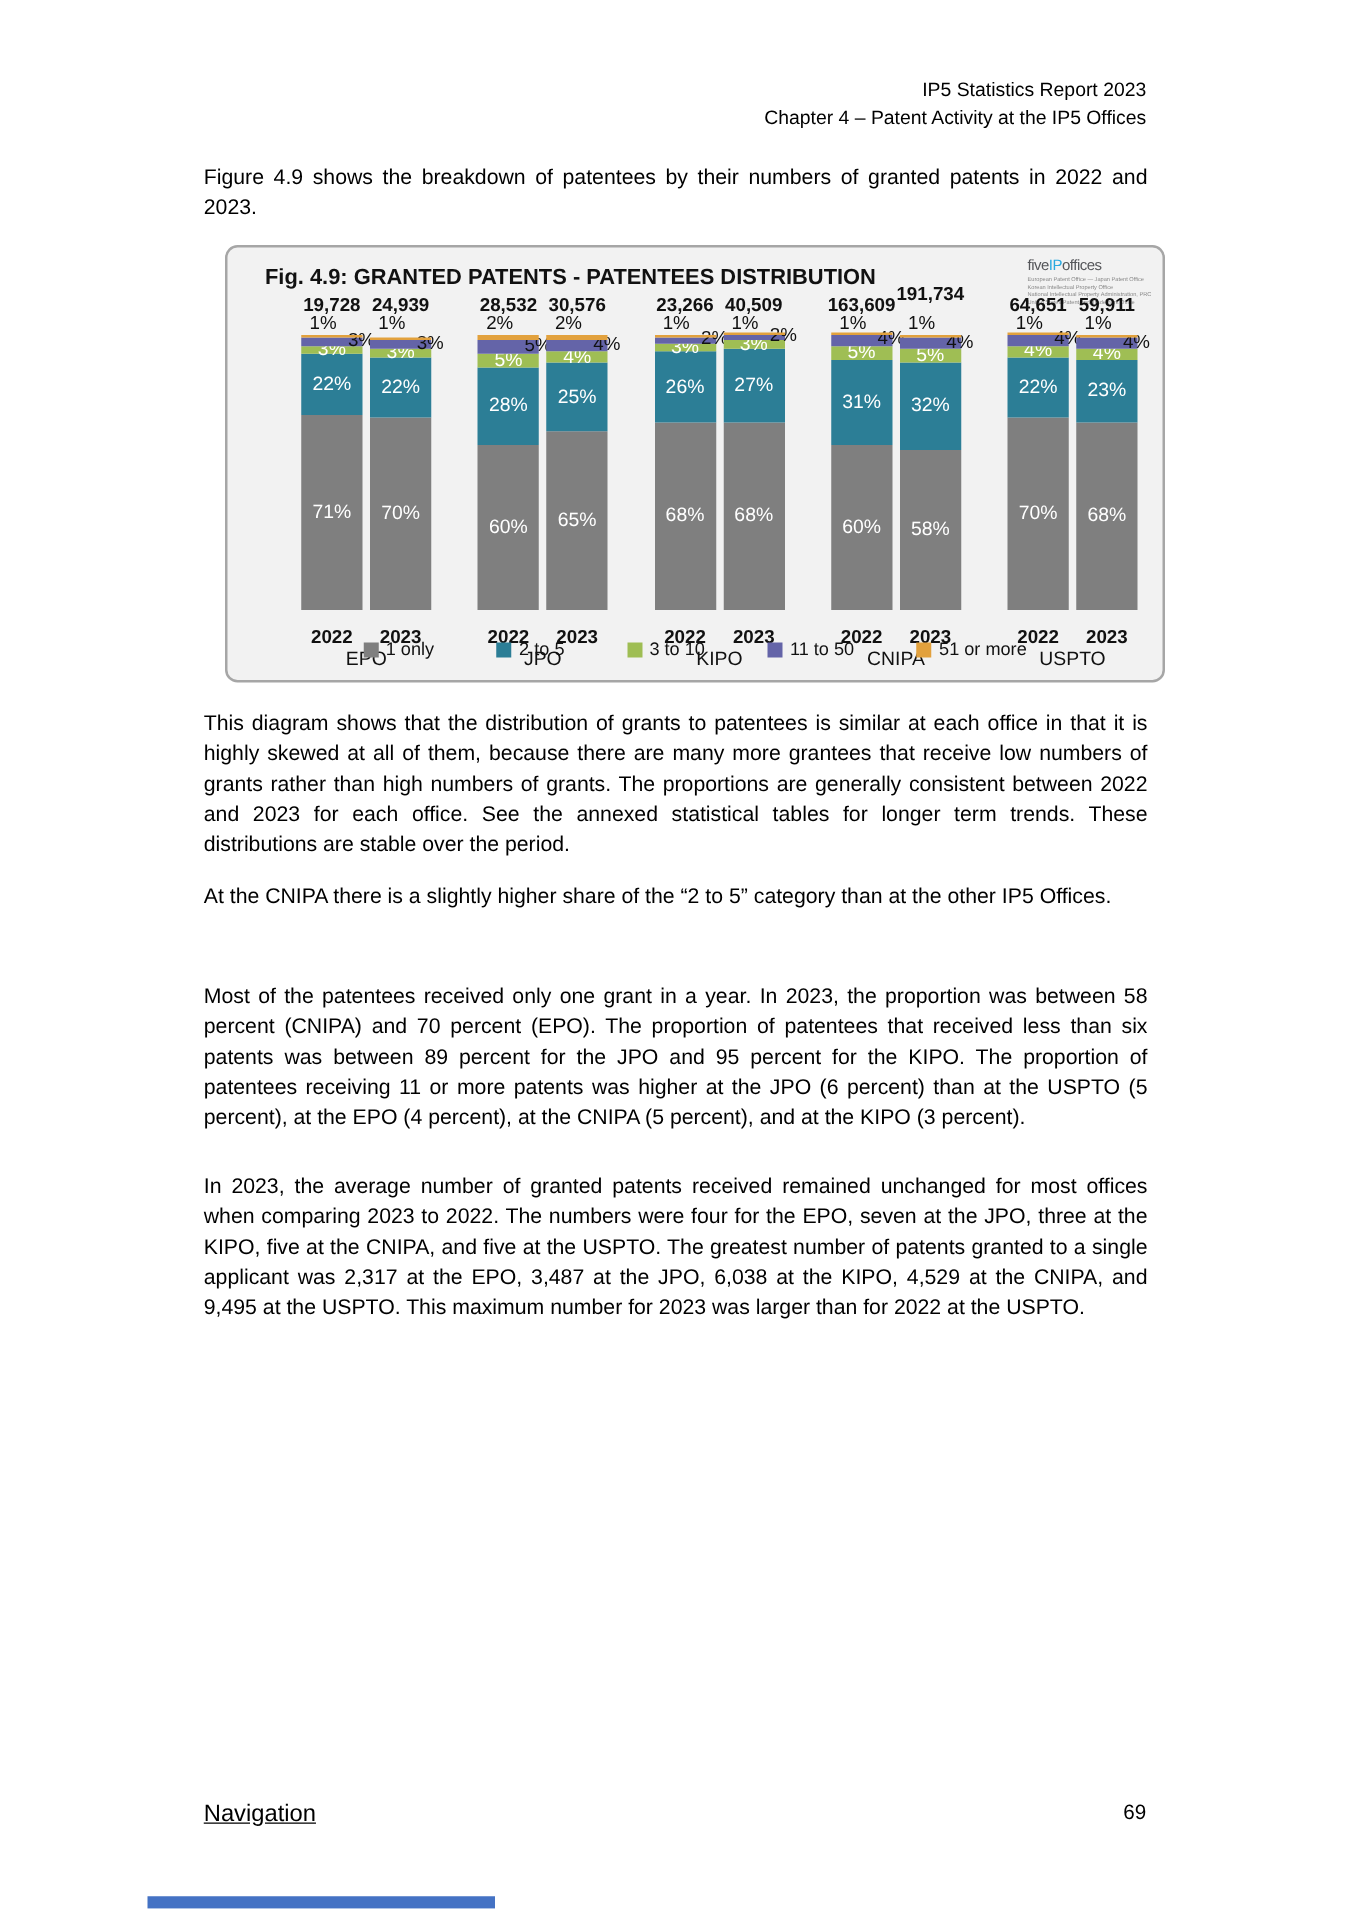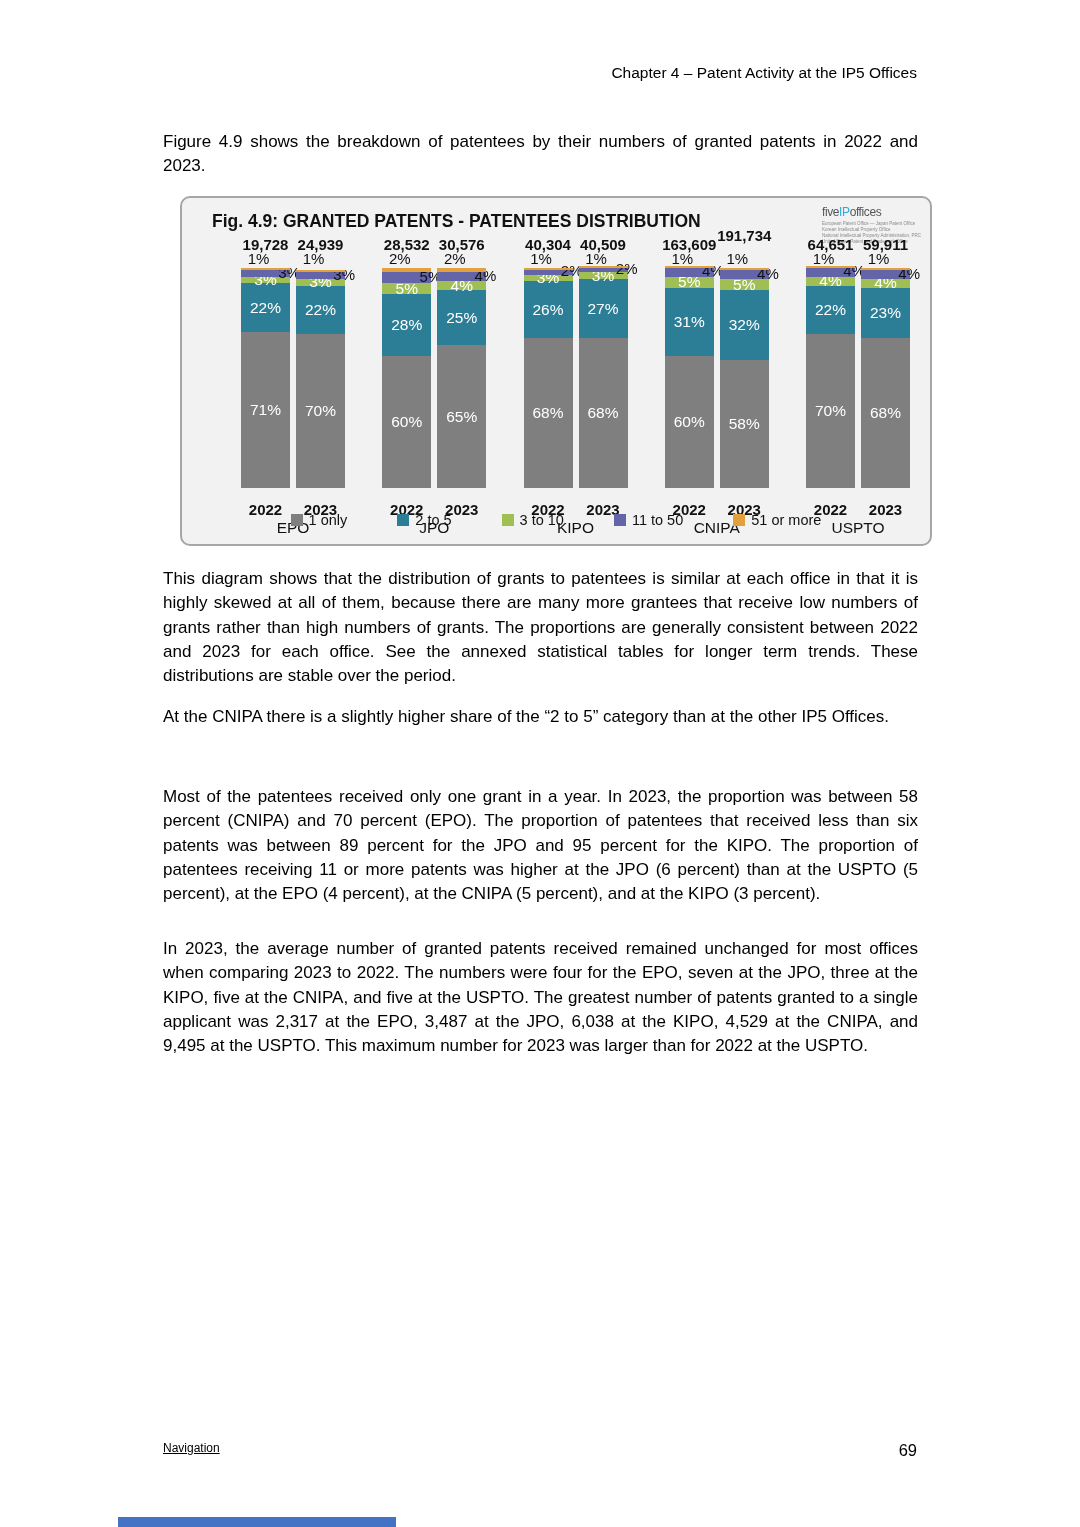--- a/index.html
+++ b/index.html
@@ -39,30 +39,31 @@
   .lab-purple { position:absolute; right:-10px; color:#111; font-size:15px; height:18px; line-height:18px; white-space:nowrap; }
   .lab-top { position:absolute; bottom:221px; left:0; right:0; text-align:center; transform:translateX(-7px); color:#111; font-size:15px; height:17px; line-height:17px; }
   .year { font-size:15px; font-weight:bold; margin-top:13px; height:18px; line-height:18px; color:#111; }
   .office { font-size:15.5px; font-weight:normal; text-align:center; height:18px; line-height:18px; color:#111; }
 
   .legend { position:absolute; left:0; right:0; top:314px; display:flex; justify-content:center; gap:50px; }
   .legend-item { display:flex; align-items:center; font-size:14.5px; color:#111; white-space:nowrap; }
   .swatch { width:12px; height:12px; margin-right:6px; display:inline-block; }
 
   
-  .nav-link { position:absolute; left:163px; top:1441px; font-size:12px; color:#000; text-decoration:underline; cursor:pointer; }
+  .nav-link { position:absolute; left:163px; top:1441px; font-size:19px; color:#000; text-decoration:underline; cursor:pointer; }
   .page-num { position:absolute; right:163px; top:1441px; font-size:16.5px; color:#000; }
   .bottom-strip { position:absolute; left:118px; bottom:0; width:278px; height:10px; background:#4472c4; }
 </style>
 </head>
 <body>
 
 <div class="page" data-name="document-page">
 
   <header class="doc-header" data-name="document-header">
+    <div data-name="report-title">IP5 Statistics Report 2023</div>
     <div data-name="chapter-title">Chapter 4 – Patent Activity at the IP5 Offices</div>
   </header>
 
   <p class="body-text intro" data-name="intro-paragraph">Figure 4.9 shows the breakdown of patentees by their numbers of granted patents in 2022 and 2023.</p>
 
   <section class="figure-panel" data-name="figure-panel">
     <h2 class="fig-title" data-name="figure-title">Fig. 4.9: GRANTED PATENTS - PATENTEES DISTRIBUTION</h2>
 
     <div class="logo" data-name="five-ip-offices-logo">
       <div class="logo-main" data-name="logo-wordmark"><span class="lg-five" data-name="logo-five">five</span><span class="lg-ip" data-name="logo-ip">IP</span><span class="lg-off" data-name="logo-offices">offices</span></div>
@@ -145,21 +146,21 @@
                 <div class="lab-top" data-name="segment-label-51-or-more">2%</div>
               </div>
               <div class="year" data-name="year-label-JPO-2023">2023</div>
             </div>
           </div>
           <div class="office" data-name="office-label-JPO">JPO</div>
         </div>
         <div class="group" data-name="office-group-KIPO">
           <div class="bars-row" data-name="bars-row-KIPO">
             <div class="barcol" data-name="bar-KIPO-2022">
-              <div class="total" data-name="total-patentees-KIPO-2022">40,304</div>
+              <div class="total" data-name="total-patentees-KIPO-2022">23,266</div>
               <div class="stack" data-name="bar-stack-KIPO-2022">
                 <div class="seg" data-name="segment-1-only" style="bottom: 0px; height: 149.6px; background: rgb(127, 127, 127);"></div>
                 <div class="lab-in" data-name="segment-label-1-only" style="bottom: 65.8px;">68%</div>
                 <div class="seg" data-name="segment-2-to-5" style="bottom: 149.6px; height: 57.2px; background: rgb(44, 126, 150);"></div>
                 <div class="lab-in" data-name="segment-label-2-to-5" style="bottom: 169.2px;">26%</div>
                 <div class="seg" data-name="segment-6-to-10" style="bottom: 206.8px; height: 6.6px; background: rgb(159, 190, 84);"></div>
                 <div class="lab-in" data-name="segment-label-6-to-10" style="bottom: 201.1px;">3%</div>
                 <div class="seg" data-name="segment-11-to-50" style="bottom: 213.4px; height: 4.4px; background: rgb(100, 100, 168);"></div>
                 <div class="lab-purple" data-name="segment-label-11-to-50" style="bottom: 207.6px;">2%</div>
                 <div class="seg" data-name="segment-51-or-more" style="bottom: 217.8px; height: 2.2px; background: rgb(226, 161, 61);"></div>

